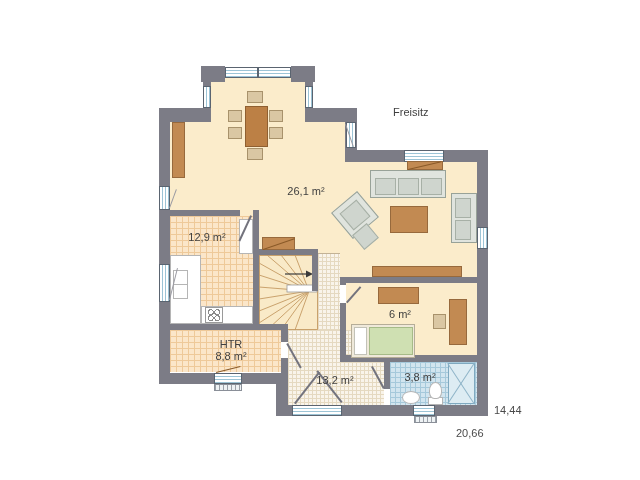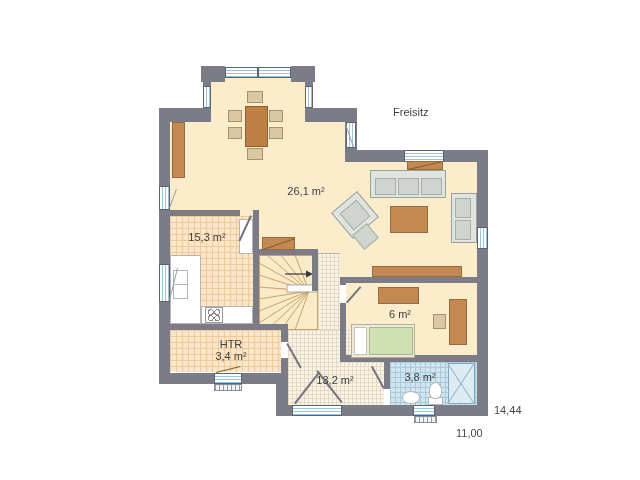--- a/index.html
+++ b/index.html
@@ -196,22 +196,22 @@
   <div class="abs leaf" style="left:346px;top:302px;width:21px;transform:rotate(-48.8deg);"></div>
   <div class="abs leaf" style="left:288px;top:343px;width:28px;transform:rotate(60.7deg);"></div>
   <div class="abs leaf" style="left:252px;top:216px;width:28px;transform:rotate(114.8deg);"></div>
   <div class="abs oline" style="left:346px;top:124px;width:24px;transform:rotate(70.8deg);"></div>
   <div class="abs oline" style="left:169px;top:208px;width:20px;transform:rotate(-69.8deg);"></div>
   <div class="abs oline" style="left:169px;top:300px;width:33px;transform:rotate(-76deg);"></div>
   <div class="abs dline" style="left:216px;top:372px;width:25px;transform:rotate(-14deg);"></div>
 
   <div class="lbl" style="left:393px;top:106px;">Freisitz</div>
   <div class="lbl c" style="left:306px;top:185px;">26,1 m²</div>
-  <div class="lbl c" style="left:207px;top:231px;">15,3 m²</div>
+  <div class="lbl c" style="left:207px;top:231px;">12,9 m²</div>
   <div class="lbl c" style="left:400px;top:308px;">6 m²</div>
   <div class="lbl c" style="left:231px;top:338px;">HTR</div>
-  <div class="lbl c" style="left:231px;top:350px;">3,4 m²</div>
+  <div class="lbl c" style="left:231px;top:350px;">8,8 m²</div>
   <div class="lbl c" style="left:335px;top:374px;">13,2 m²</div>
   <div class="lbl c" style="left:420px;top:371px;">3,8 m²</div>
   <div class="dim" style="left:494px;top:404px;">14,44</div>
-  <div class="dim" style="left:456px;top:427px;">11,00</div>
+  <div class="dim" style="left:456px;top:427px;">20,66</div>
 
 </div>
 
 </body></html>

